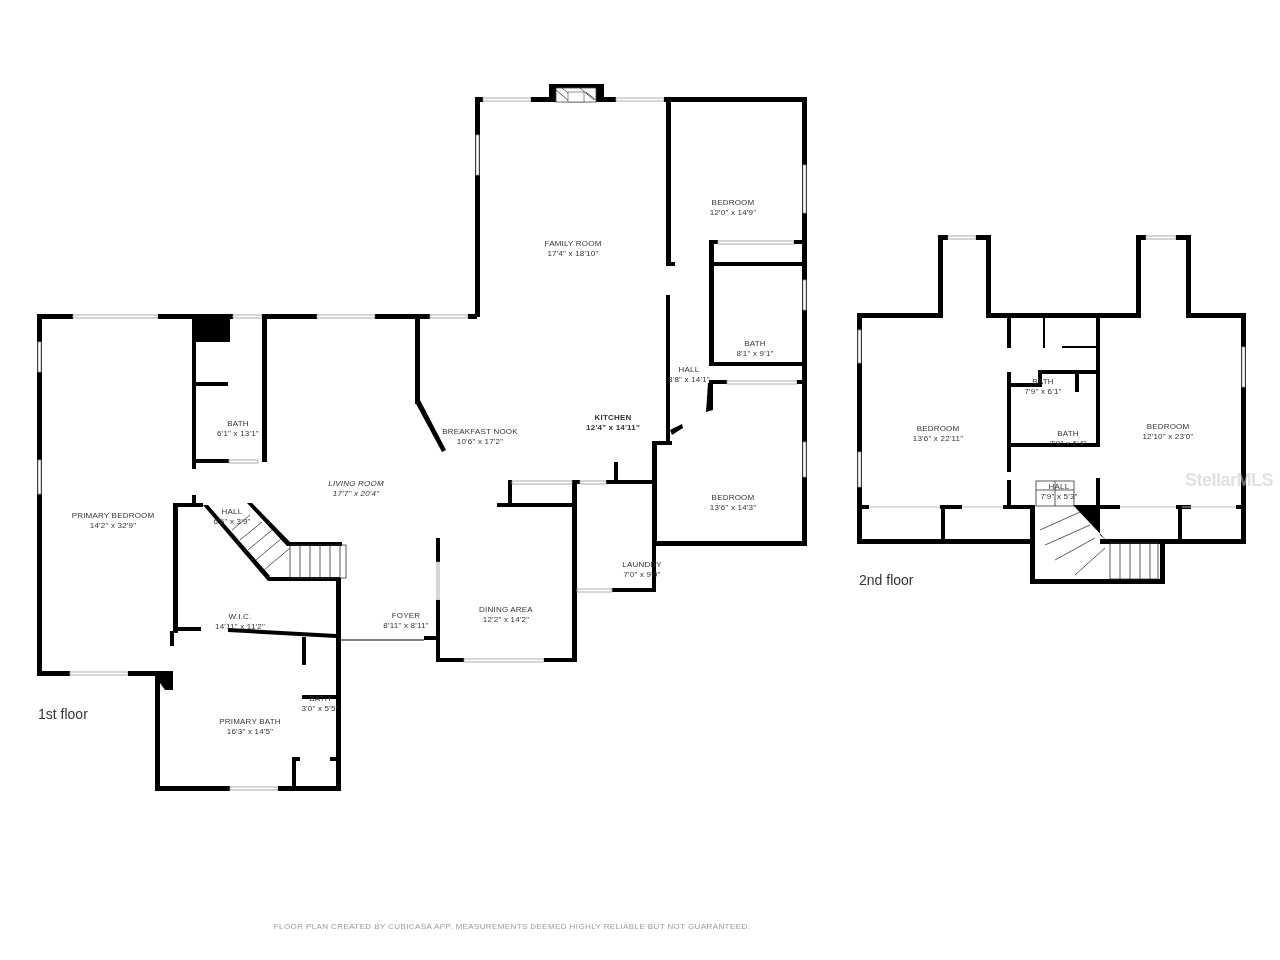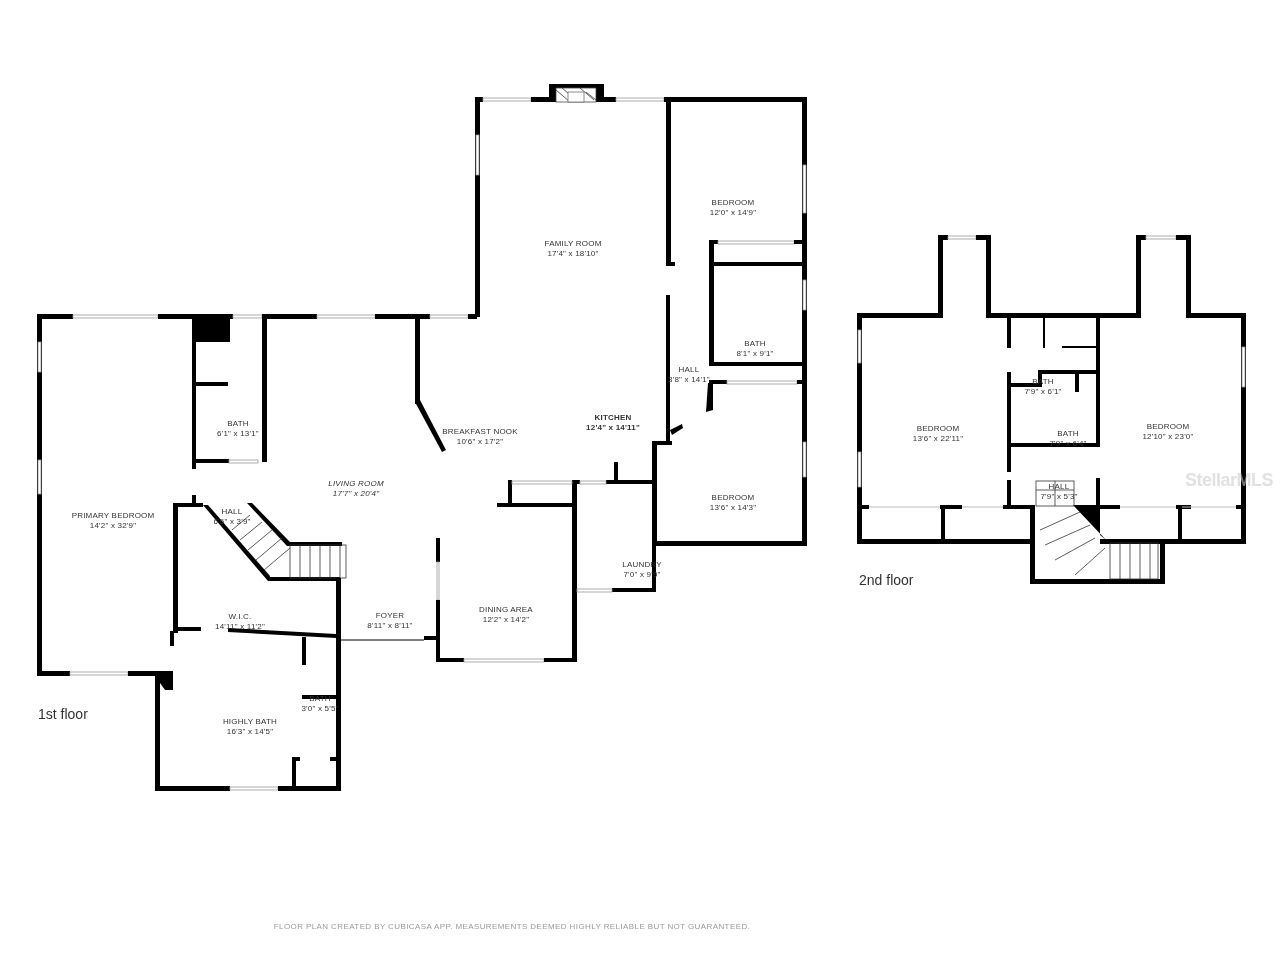--- a/index.html
+++ b/index.html
@@ -229,32 +229,32 @@
 </div>
 <div class="label" style="left:232px;top:481px;">
   <div>HALL</div>
   <div>6'5" x 3'9"</div>
 </div>
 <div class="label" style="left:240px;top:586px;">
   <div>W.I.C.</div>
   <div>14'11" x 11'2"</div>
 </div>
 <div class="label" style="left:250px;top:691px;">
-  <div>HIGHLY BATH</div>
+  <div>PRIMARY BATH</div>
   <div>16'3" x 14'5"</div>
 </div>
 <div class="label" style="left:320px;top:668px;">
   <div>BATH</div>
   <div>3'0" x 5'5"</div>
 </div>
 <div class="label" style="left:356px;top:453px;font-style:italic;">
   <div>LIVING ROOM</div>
   <div>17'7" x 20'4"</div>
 </div>
-<div class="label" style="left:390px;top:585px;">
+<div class="label" style="left:406px;top:585px;">
   <div>FOYER</div>
   <div>8'11" x 8'11"</div>
 </div>
 <div class="label" style="left:480px;top:401px;">
   <div>BREAKFAST NOOK</div>
   <div>10'6" x 17'2"</div>
 </div>
 <div class="label" style="left:573px;top:213px;">
   <div>FAMILY ROOM</div>
   <div>17'4" x 18'10"</div>

